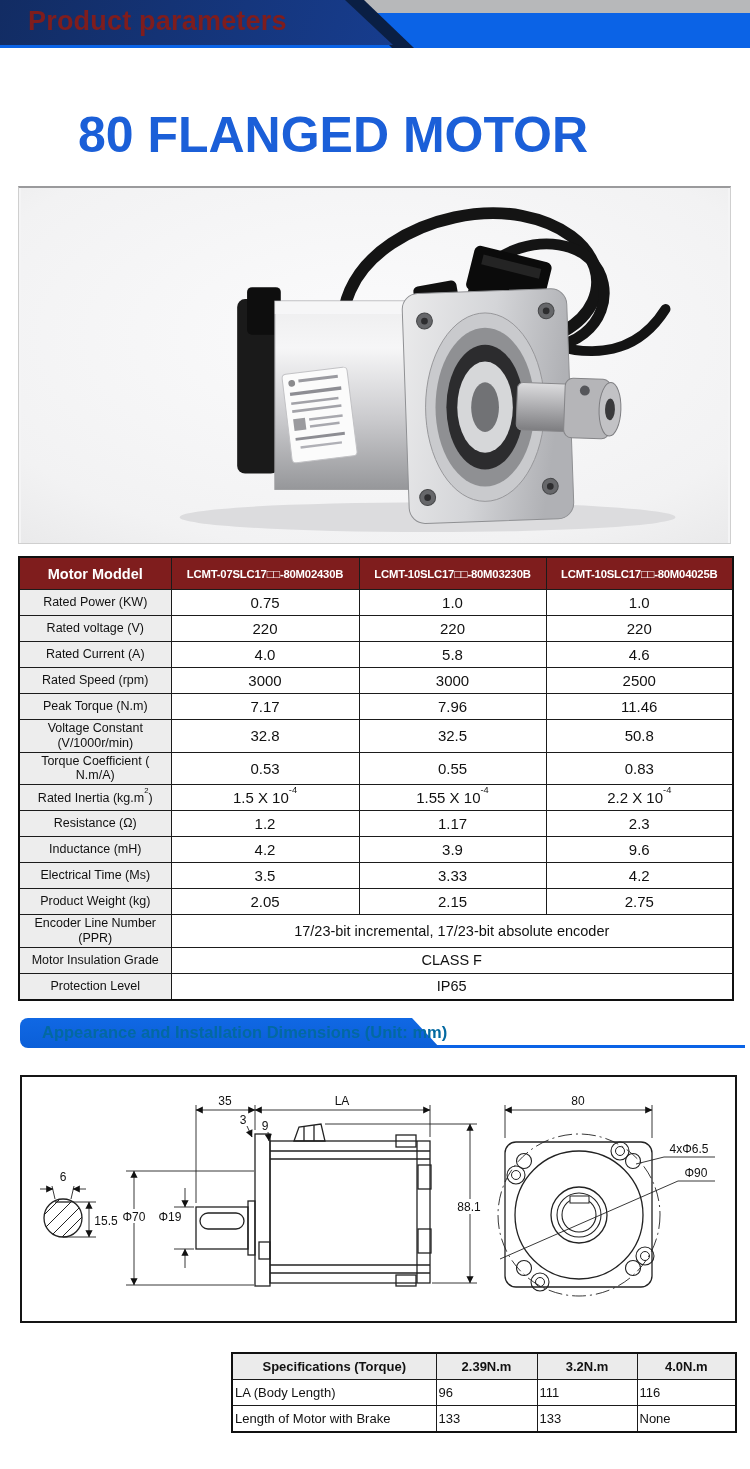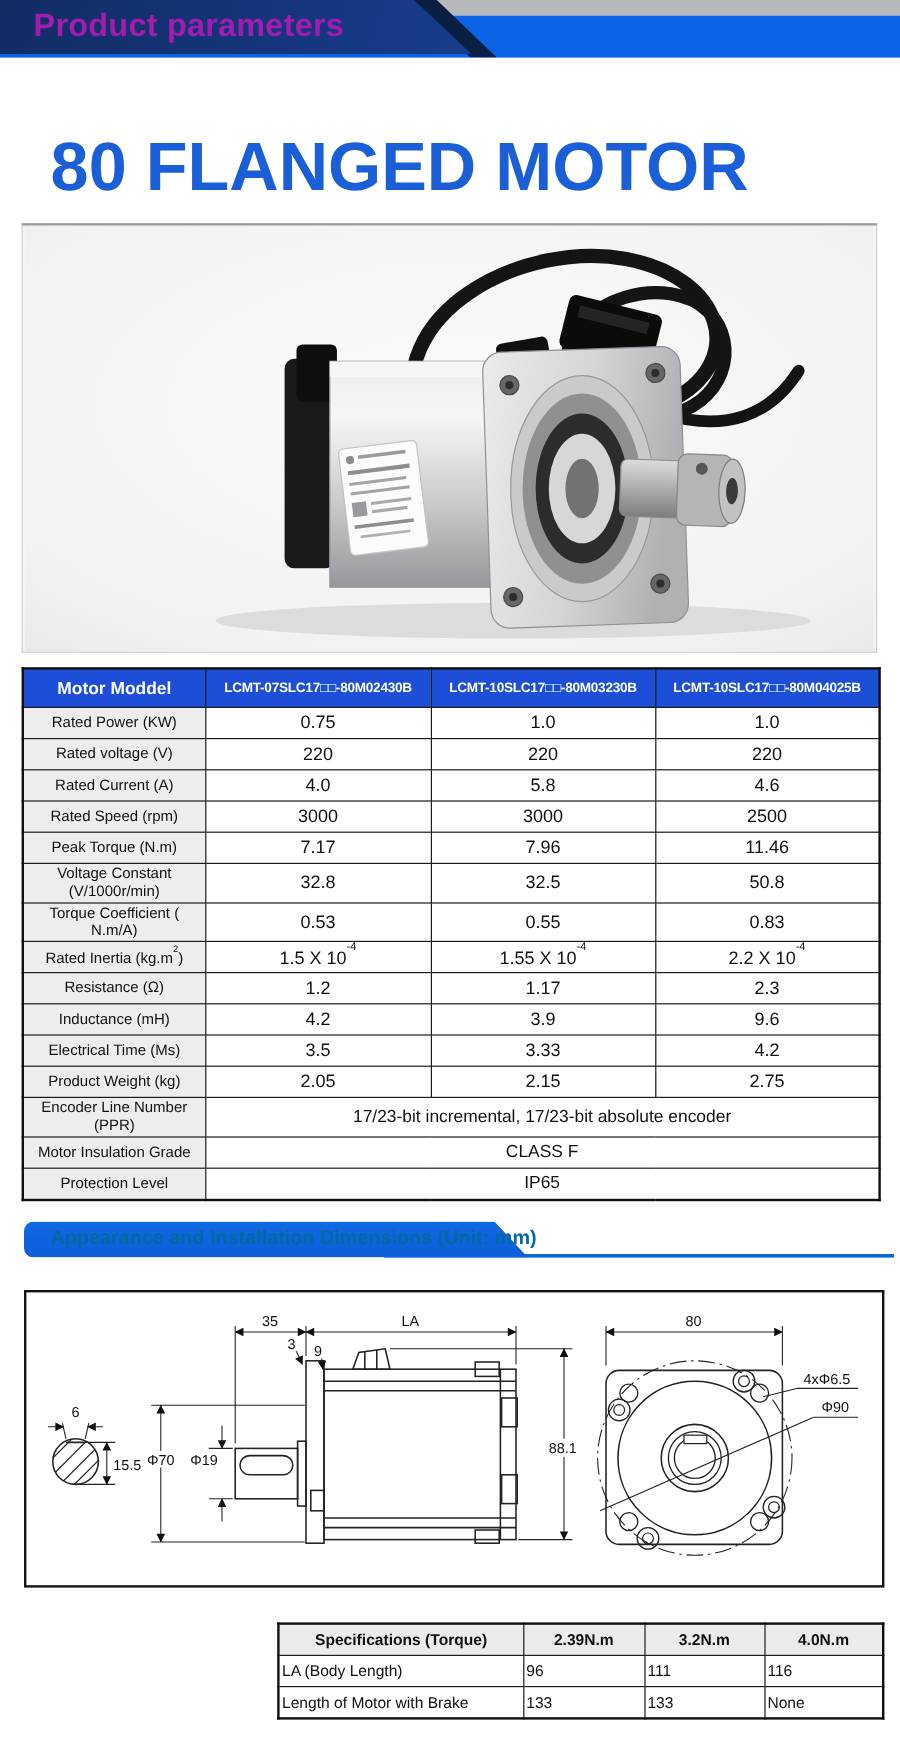--- a/index.html
+++ b/index.html
@@ -8,37 +8,37 @@
 
   
   .banner{position:absolute;left:0;top:0;width:750px;height:48px;}
   .banner-gray{position:absolute;left:0;top:0;width:750px;height:13px;background:#b7b8ba;}
   .banner-blue{position:absolute;left:0;top:13px;width:750px;height:35px;background:#0b63e6;}
   .banner-shadow{position:absolute;left:0;top:0;width:750px;height:48px;
     clip-path:polygon(344px 0,364px 0,414px 48px,392px 48px);background:#0a1f44;}
   .banner-dark{position:absolute;left:0;top:0;width:750px;height:45px;
     clip-path:polygon(0 0,345px 0,393px 45px,0 45px);
     background:linear-gradient(112deg,#122c63 0%,#173d8f 55%,#1e55c4 100%);}
-  .banner-title{position:absolute;left:28px;top:6px;font-size:27px;font-weight:700;color:#a21caf;letter-spacing:.2px;}
+  .banner-title{position:absolute;left:28px;top:6px;font-size:27px;font-weight:700;color:#7f1d1d;letter-spacing:.2px;}
 
   
   .main-title{position:absolute;left:0;top:106px;width:666px;text-align:center;
-    font-size:57px;font-weight:800;color:#1b5fd8;letter-spacing:0px;}
+    font-size:50px;font-weight:800;color:#1b5fd8;letter-spacing:0px;}
 
   
   .photo{position:absolute;left:18px;top:186px;width:713px;height:358px;
     border:1px solid #cfcfcf;border-top:2px solid #9a9a9c;box-sizing:border-box;background:#f4f4f5;}
   .photo svg{display:block;width:100%;height:100%;}
 
   
   table{border-collapse:collapse;}
   .spec-table{position:absolute;left:18px;top:556px;width:714px;table-layout:fixed;
     border:2px solid #101010;background:#fff;}
   .spec-table td,.spec-table th{border:1px solid #1b1b1b;text-align:center;vertical-align:middle;padding:1px 2px;}
-  .spec-table thead th{background:#1d4ed8;color:#fff;height:29px;}
+  .spec-table thead th{background:#7f1d1d;color:#fff;height:29px;}
   .mm-th{font-size:14.5px;font-weight:700;}
   .model-th{font-size:11.3px;font-weight:700;letter-spacing:-0.2px;margin-top:20px;}
   .spec-table .lbl{background:#ededed;font-size:12.5px;line-height:1.18;height:23px;font-weight:400;}
   .spec-table .val{font-size:15px;height:23px;}
   .spec-table .span-val{font-size:14.5px;}
   sup{font-size:.62em;position:relative;top:-.45em;letter-spacing:0;}
 
   
   .sec2{position:absolute;left:20px;top:1018px;width:725px;height:30px;}
   .sec2-line{position:absolute;left:300px;top:27px;width:425px;height:3px;background:#0b63e6;}

